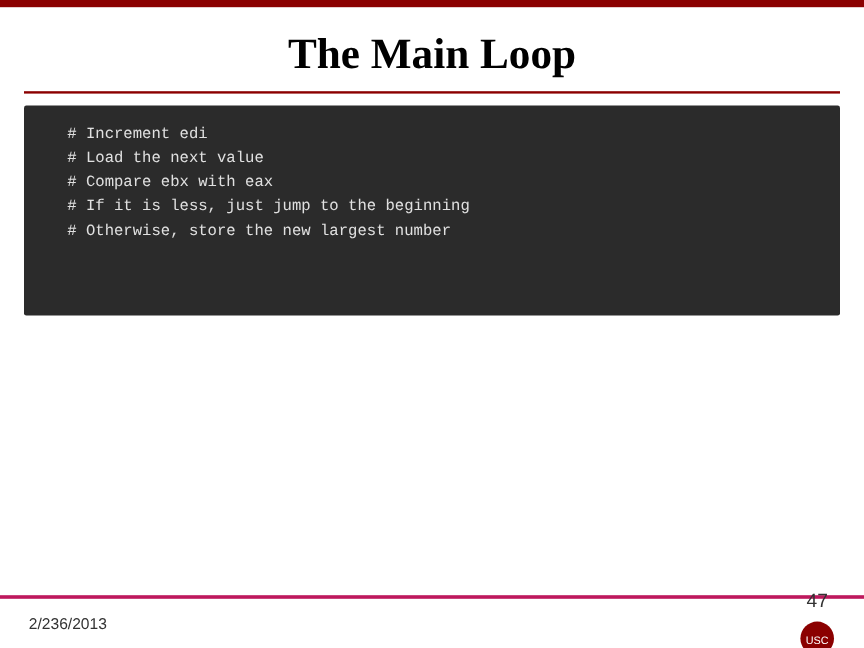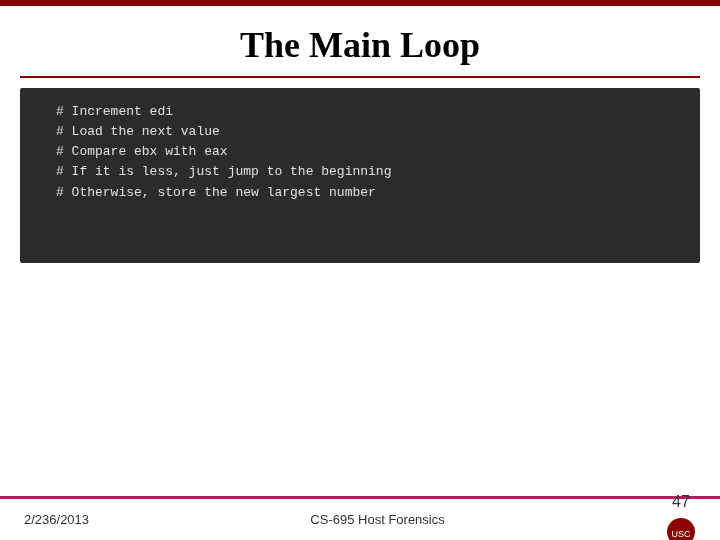--- a/index.html
+++ b/index.html
@@ -140,21 +140,20 @@
 # Load the next value
 # Compare ebx with eax
 # If it is less, just jump to the beginning
 # Otherwise, store the new largest number</pre>
       </div>
     </div>
   </div>
 
   <div class="footer">
     <span class="footer-date">2/236/2013</span>
-    <span class="footer-course">CS-695 Host Forensics</span>
     <div class="footer-page">
       <span>47</span>
 
       <svg class="footer-logo" viewBox="0 0 30 30" xmlns="http://www.w3.org/2000/svg">
         <circle cx="15" cy="15" r="14" fill="#8b0000"></circle>
         <text x="15" y="20" text-anchor="middle" fill="white" font-size="9" font-family="Arial">USC</text>
       </svg>
     </div>
   </div>
 </div>

